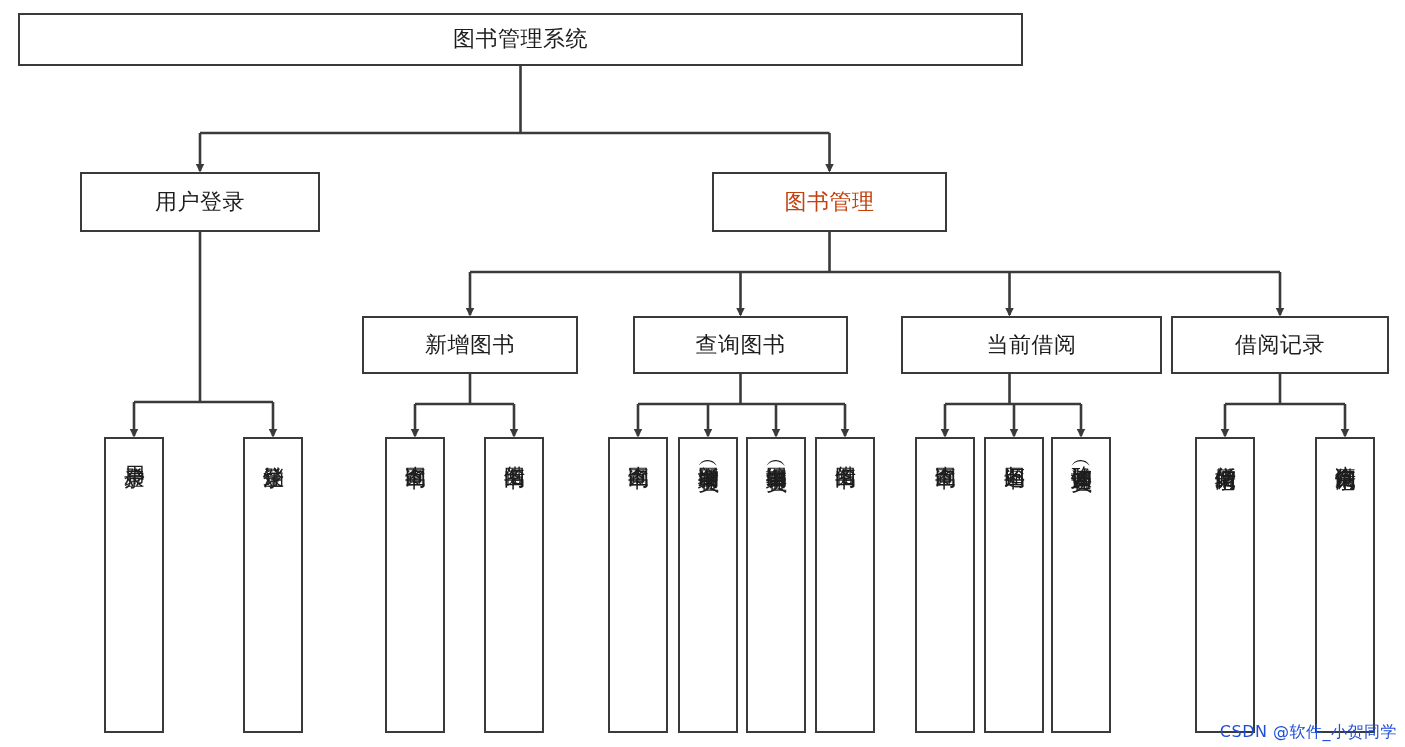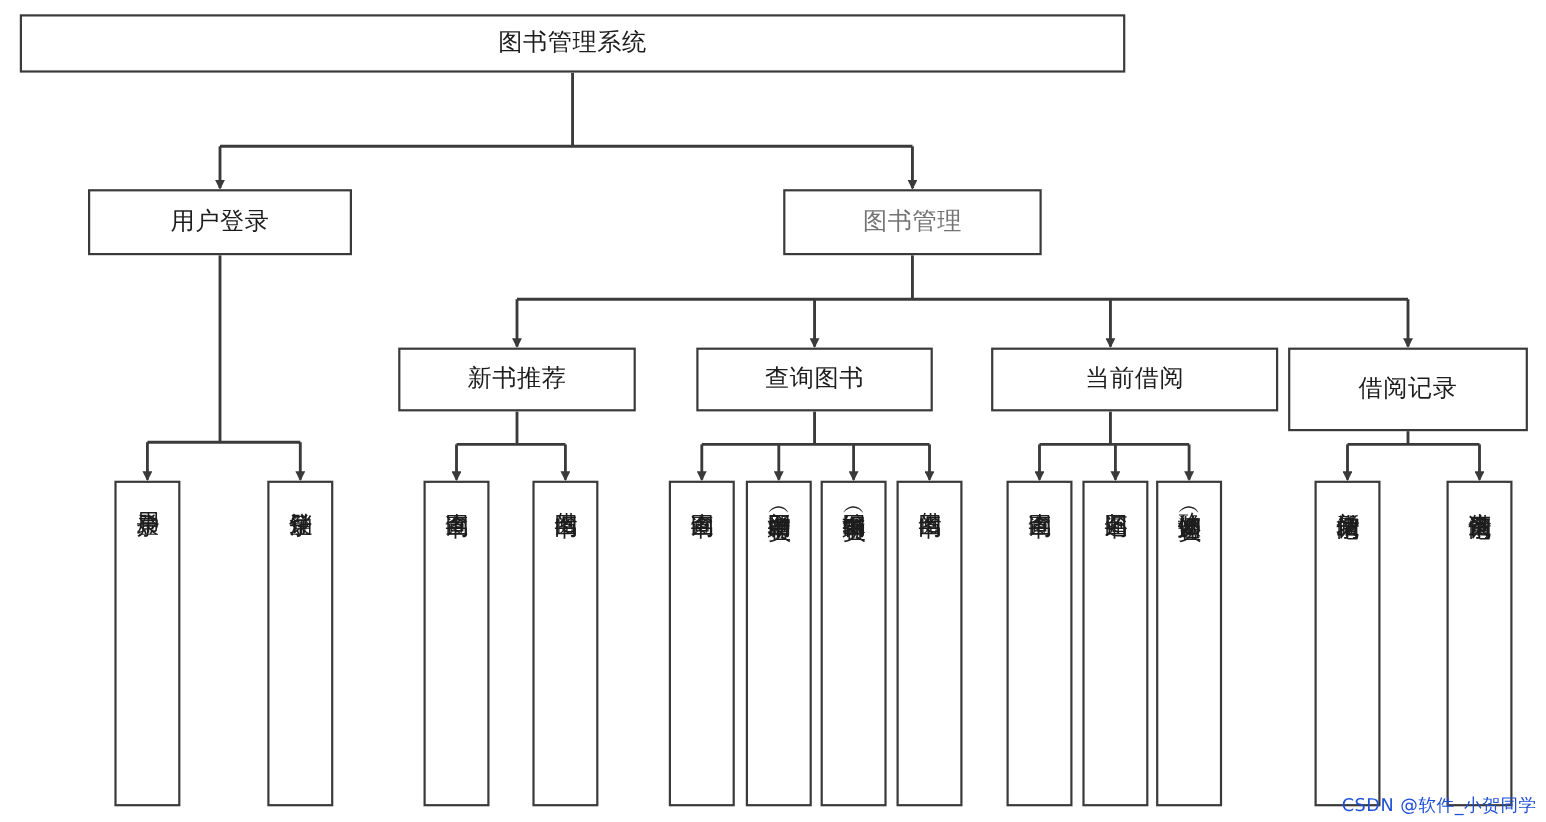--- a/index.html
+++ b/index.html
@@ -115,33 +115,33 @@
       </g>
   </svg>
 
   <div id="nodes-layer">
       <div class="node horiz" style="left: 18px; top: 13px; width: 1005px; height: 53px; border-color: rgb(58, 58, 58); color: rgb(29, 29, 29);">
         <span class="node-label">图书管理系统</span>
       </div>
       <div class="node horiz" style="left: 80px; top: 172px; width: 240px; height: 60px; border-color: rgb(58, 58, 58); color: rgb(29, 29, 29);">
         <span class="node-label">用户登录</span>
       </div>
-      <div class="node horiz" style="left: 712px; top: 172px; width: 235px; height: 60px; border-color: rgb(58, 58, 58); color: #737373;">
+      <div class="node horiz" style="left: 712px; top: 172px; width: 235px; height: 60px; border-color: rgb(58, 58, 58); color: #c2410c;">
         <span class="node-label">图书管理</span>
       </div>
       <div class="node horiz" style="left: 362px; top: 316px; width: 216px; height: 58px; border-color: rgb(58, 58, 58); color: rgb(29, 29, 29);">
-        <span class="node-label">新书推荐</span>
+        <span class="node-label">新增图书</span>
       </div>
       <div class="node horiz" style="left: 633px; top: 316px; width: 215px; height: 58px; border-color: rgb(58, 58, 58); color: rgb(29, 29, 29);">
         <span class="node-label">查询图书</span>
       </div>
       <div class="node horiz" style="left: 901px; top: 316px; width: 261px; height: 58px; border-color: rgb(58, 58, 58); color: rgb(29, 29, 29);">
         <span class="node-label">当前借阅</span>
       </div>
-      <div class="node horiz" style="left: 1171px; top: 316px; width: 218px; height: 76px; border-color: rgb(58, 58, 58); color: rgb(29, 29, 29);">
+      <div class="node horiz" style="left: 1171px; top: 316px; width: 218px; height: 58px; border-color: rgb(58, 58, 58); color: rgb(29, 29, 29);">
         <span class="node-label">借阅记录</span>
       </div>
       <div class="node vert" style="left: 104px; top: 437px; width: 60px; height: 296px; border-color: rgb(58, 58, 58); color: rgb(29, 29, 29);">
         <span class="node-label">用户登录</span>
       </div>
       <div class="node vert" style="left: 243px; top: 437px; width: 60px; height: 296px; border-color: rgb(58, 58, 58); color: rgb(29, 29, 29);">
         <span class="node-label">注销登录</span>
       </div>
       <div class="node vert" style="left: 385px; top: 437px; width: 60px; height: 296px; border-color: rgb(58, 58, 58); color: rgb(29, 29, 29);">
         <span class="node-label">查询图书</span>

